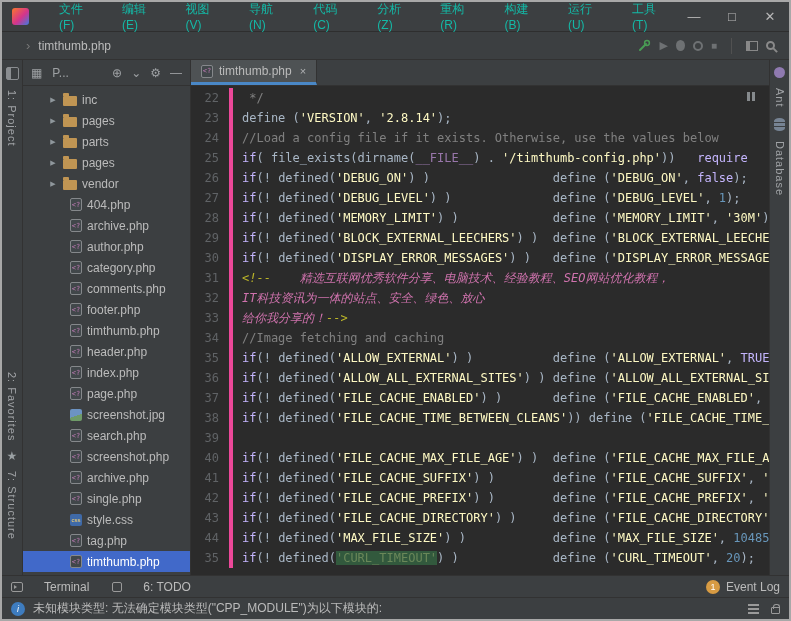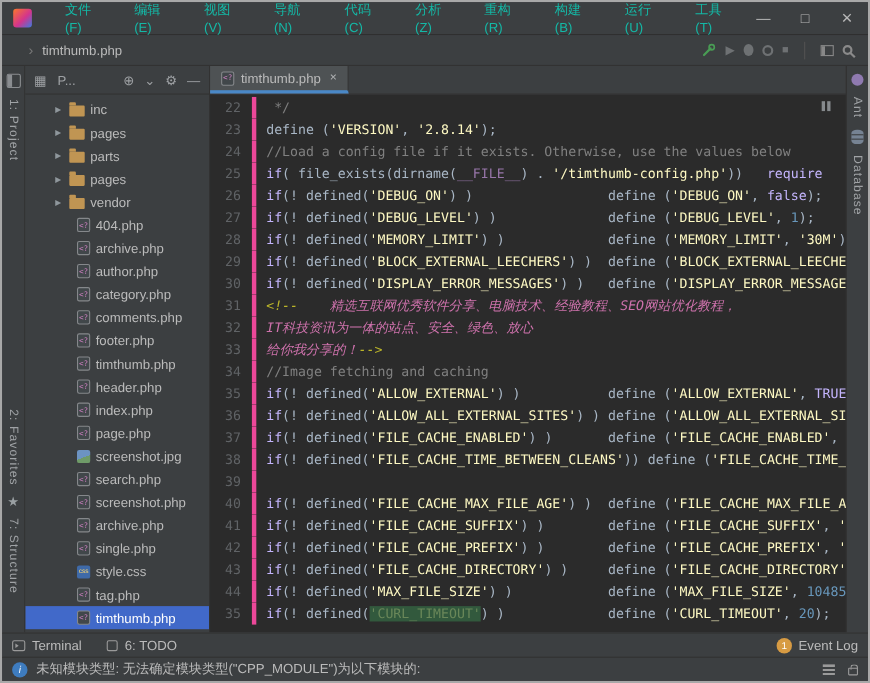--- a/index.html
+++ b/index.html
@@ -104,21 +104,21 @@
   .tk-mc { color:#9876aa; }
   .tk-cm { color:#bbb529; font-style:italic; }
   .tk-ch { color:#cf72ad; font-style:italic; }
   .tk-sh { color:#6a8759; background:#32593d; }
   .stripe-marks { position:absolute; right:14px; top:6px; display:flex; gap:2px; }
   .stripe-marks i { display:block; width:3px; height:9px; background:#868a8d; }
 
   
   .bottombar { height:22px; flex:0 0 22px; background:#3c3f41; border-top:1px solid #323232;
                display:flex; align-items:center; padding:0 9px; gap:7px; font-size:12px; color:#bbbbbb; }
-  .bb-item { display:flex; align-items:center; gap:6px; }
+  .bb-item { display:flex; align-items:center; gap:21px; }
   .bb-item + .bb-item { margin-left:16px; }
   .i-term { width:12px; height:10px; border:1px solid #9a9a9a; border-radius:2px; position:relative; }
   .i-term::before { content:''; position:absolute; left:2px; top:2px;
                     border-left:3px solid #9a9a9a; border-top:2px solid transparent; border-bottom:2px solid transparent; }
   .i-todo { width:10px; height:10px; border:1px solid #9a9a9a; border-radius:2px; }
   .bb-right { margin-left:auto; display:flex; align-items:center; gap:6px; }
   .badge { width:14px; height:14px; border-radius:50%; background:#d79b43; color:#ffffff;
            font-size:9px; display:flex; align-items:center; justify-content:center; }
   .statusbar { height:22px; flex:0 0 22px; background:#3c3f41; border-top:1px solid #323232;
                display:flex; align-items:center; padding:0 9px; gap:8px; font-size:12px; color:#bbbbbb; }

